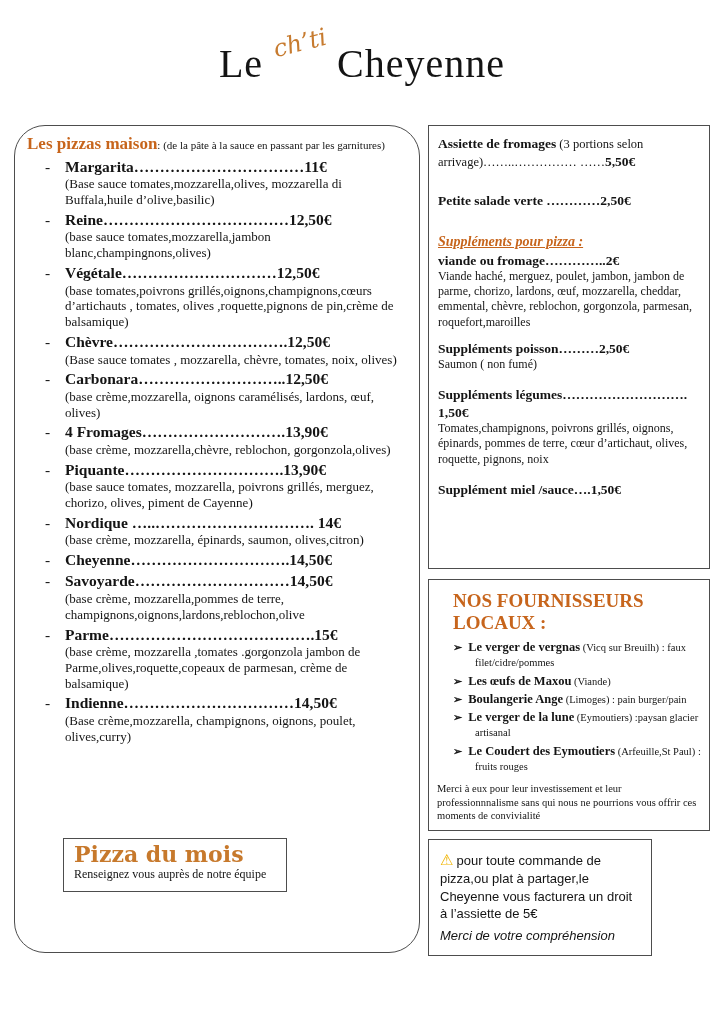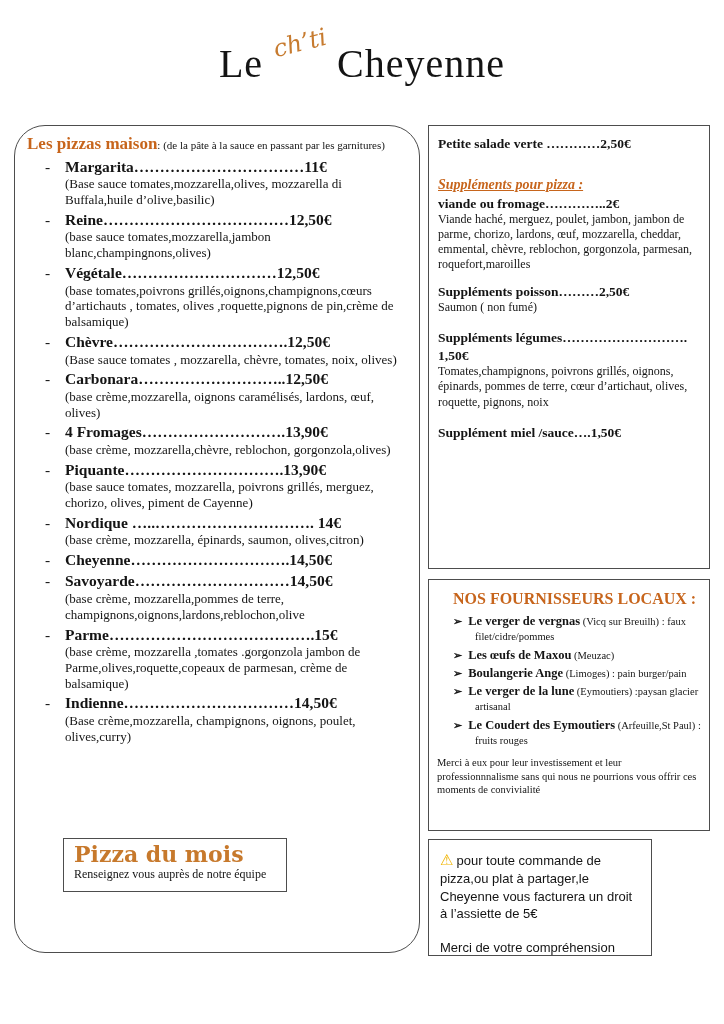--- a/index.html
+++ b/index.html
@@ -46,34 +46,34 @@
   .rb-mid { font-weight:normal; font-size:12.5px; }
   .mb-gap { margin-bottom:22px; }
   .rb-desc { font-size:12px; line-height:1.26; }
   .sup-head { margin-bottom:2px; }
   .orange-u { color:#c7651c; font-weight:bold; font-style:italic; text-decoration:underline; font-size:14px;margin-top:42px; }
   .mb-sm { margin-bottom:10px; }
   .mb-md { margin-bottom:14px; }
 
   
   .right-box2 { left:428px; top:579px; width:282px; height:252px; padding:10px 8px; }
-  .sup-heading { color:#c7651c; font-weight:bold; font-size:16px; margin:0 0 6px 16px; }
+  .sup-heading { color:#c7651c; font-weight:bold; font-size:19px; margin:0 0 6px 16px; }
   .sup-item { padding-left:38px; text-indent:-22px; font-size:12.5px; line-height:1.22; margin-bottom:3px; }
   .arrow { font-weight:bold; margin-right:6px; font-size:11px; }
   .sup-name { font-weight:bold; }
   .sup-detail { font-size:10.5px; }
   .sup-note { font-size:10.5px; line-height:1.3; margin-top:8px; }
 
   
   .right-box3 {
     left:428px; top:839px; width:224px; height:117px; padding:10px 11px;
     font-family:"Liberation Sans","DejaVu Sans",sans-serif; font-size:13px; line-height:1.35;
   }
   .warn-icon { color:#f0b400; font-size:15px; margin-right:3px; }
-  .notice-line2 { margin-top:16px; }
+  .notice-line2 { margin-top:4px;font-style:italic; }
 </style>
 </head>
 <body>
 
 <div class="page">
 
   <header class="title">
     <span class="t-le">Le</span><span class="t-chti">ch’ti</span><span class="t-chey">Cheyenne</span>
   </header>
 
@@ -131,35 +131,36 @@
       </li>
     </ul>
 
     <div class="month-box">
       <div class="month-title">Pizza du mois</div>
       <div class="month-sub">Renseignez vous auprès de notre équipe</div>
     </div>
   </section>
 
   <section class="box right-box1">
+    <p class="rb-line mb-gap"><b>Assiette de fromages</b><span class="rb-mid"> (3 portions selon arrivage)……..…………… ……</span><b>5,50€</b></p>
     <p class="rb-line mb-gap"><b>Petite salade verte …………2,50€</b></p>
     <p class="sup-head"><span class="orange-u">Suppléments pour pizza :</span></p>
     <p class="rb-line"><b>viande ou fromage…………..2€</b></p>
     <p class="rb-desc mb-sm">Viande haché, merguez, poulet, jambon, jambon de parme, chorizo, lardons, œuf, mozzarella, cheddar, emmental, chèvre, reblochon, gorgonzola, parmesan, roquefort,maroilles</p>
     <p class="rb-line"><b>Suppléments poisson………2,50€</b></p>
     <p class="rb-desc mb-md">Saumon ( non fumé)</p>
     <p class="rb-line"><b>Suppléments légumes………………………. 1,50€</b></p>
     <p class="rb-desc mb-md">Tomates,champignons, poivrons grillés, oignons, épinards, pommes de terre, cœur d’artichaut, olives, roquette, pignons, noix</p>
     <p class="rb-line"><b>Supplément miel /sauce….1,50€</b></p>
   </section>
 
   <section class="box right-box2">
     <div class="sup-heading">NOS FOURNISSEURS LOCAUX :</div>
     <div class="sup-item"><span class="arrow">➢</span><span class="sup-name">Le verger de vergnas</span><span class="sup-detail"> (Vicq sur Breuilh) : faux filet/cidre/pommes</span></div>
-    <div class="sup-item"><span class="arrow">➢</span><span class="sup-name">Les œufs de Maxou</span><span class="sup-detail"> (Meuzac)</span></div>
+    <div class="sup-item"><span class="arrow">➢</span><span class="sup-name">Les œufs de Maxou</span><span class="sup-detail"> (Viande)</span></div>
     <div class="sup-item"><span class="arrow">➢</span><span class="sup-name">Boulangerie Ange</span><span class="sup-detail"> (Limoges) : pain burger/pain</span></div>
     <div class="sup-item"><span class="arrow">➢</span><span class="sup-name">Le verger de la lune</span><span class="sup-detail"> (Eymoutiers) :paysan glacier artisanal</span></div>
     <div class="sup-item"><span class="arrow">➢</span><span class="sup-name">Le Coudert des Eymoutiers</span><span class="sup-detail"> (Arfeuille,St Paul) : fruits rouges</span></div>
     <p class="sup-note">Merci à eux pour leur investissement et leur professionnnalisme sans qui nous ne pourrions vous offrir ces moments de convivialité</p>
   </section>
 
   <section class="box right-box3">
     <span class="warn-icon">⚠</span><span>pour toute commande de pizza,ou plat  à partager,le Cheyenne vous facturera un droit à l’assiette de 5€</span>
     <div class="notice-line2">Merci de votre compréhension</div>
   </section>

